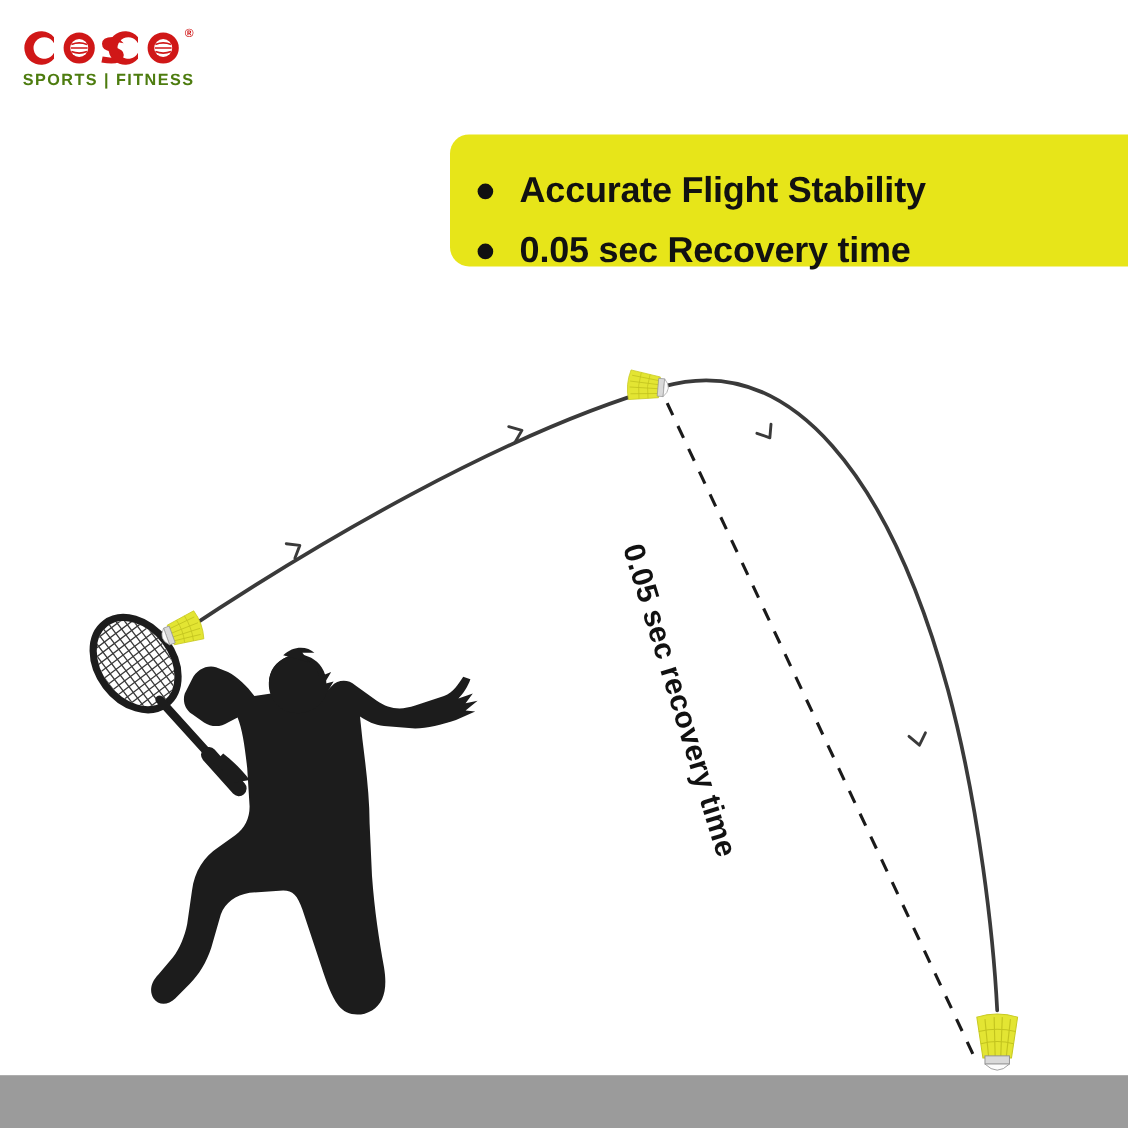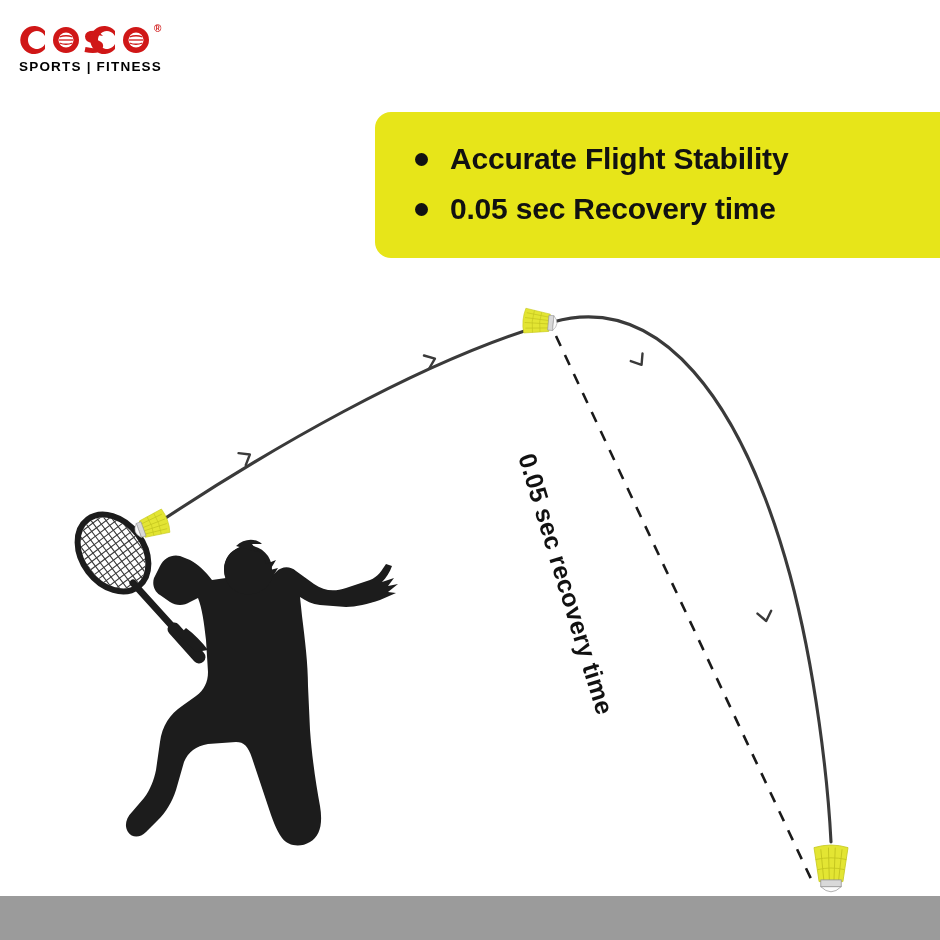--- a/index.html
+++ b/index.html
@@ -43,37 +43,37 @@
     font-weight: bold;
     line-height: 1;
   }
   #logo-tagline {
     position: absolute;
     left: 1px;
     top: 37px;
     font-size: 13.5px;
     letter-spacing: 1.2px;
     font-weight: bold;
-    color: #000000;
+    color: #4d7c0f;
     white-space: nowrap;
     font-family: "Liberation Sans", sans-serif;
   }
 
   
   #feature-banner {
     position: absolute;
     left: 375px;
     top: 112px;
     width: 565px;
-    height: 146px;
+    height: 110px;
     background: #e7e519;
     border-top-left-radius: 16px;
     border-bottom-left-radius: 16px;
     box-sizing: border-box;
-    padding: 22px 0 0 40px;
+    padding: 22px 0 0 23px;
   }
   .feature-item {
     display: flex;
     align-items: center;
     height: 50px;
   }
   .feature-bullet {
     width: 13px;
     height: 13px;
     border-radius: 50%;

